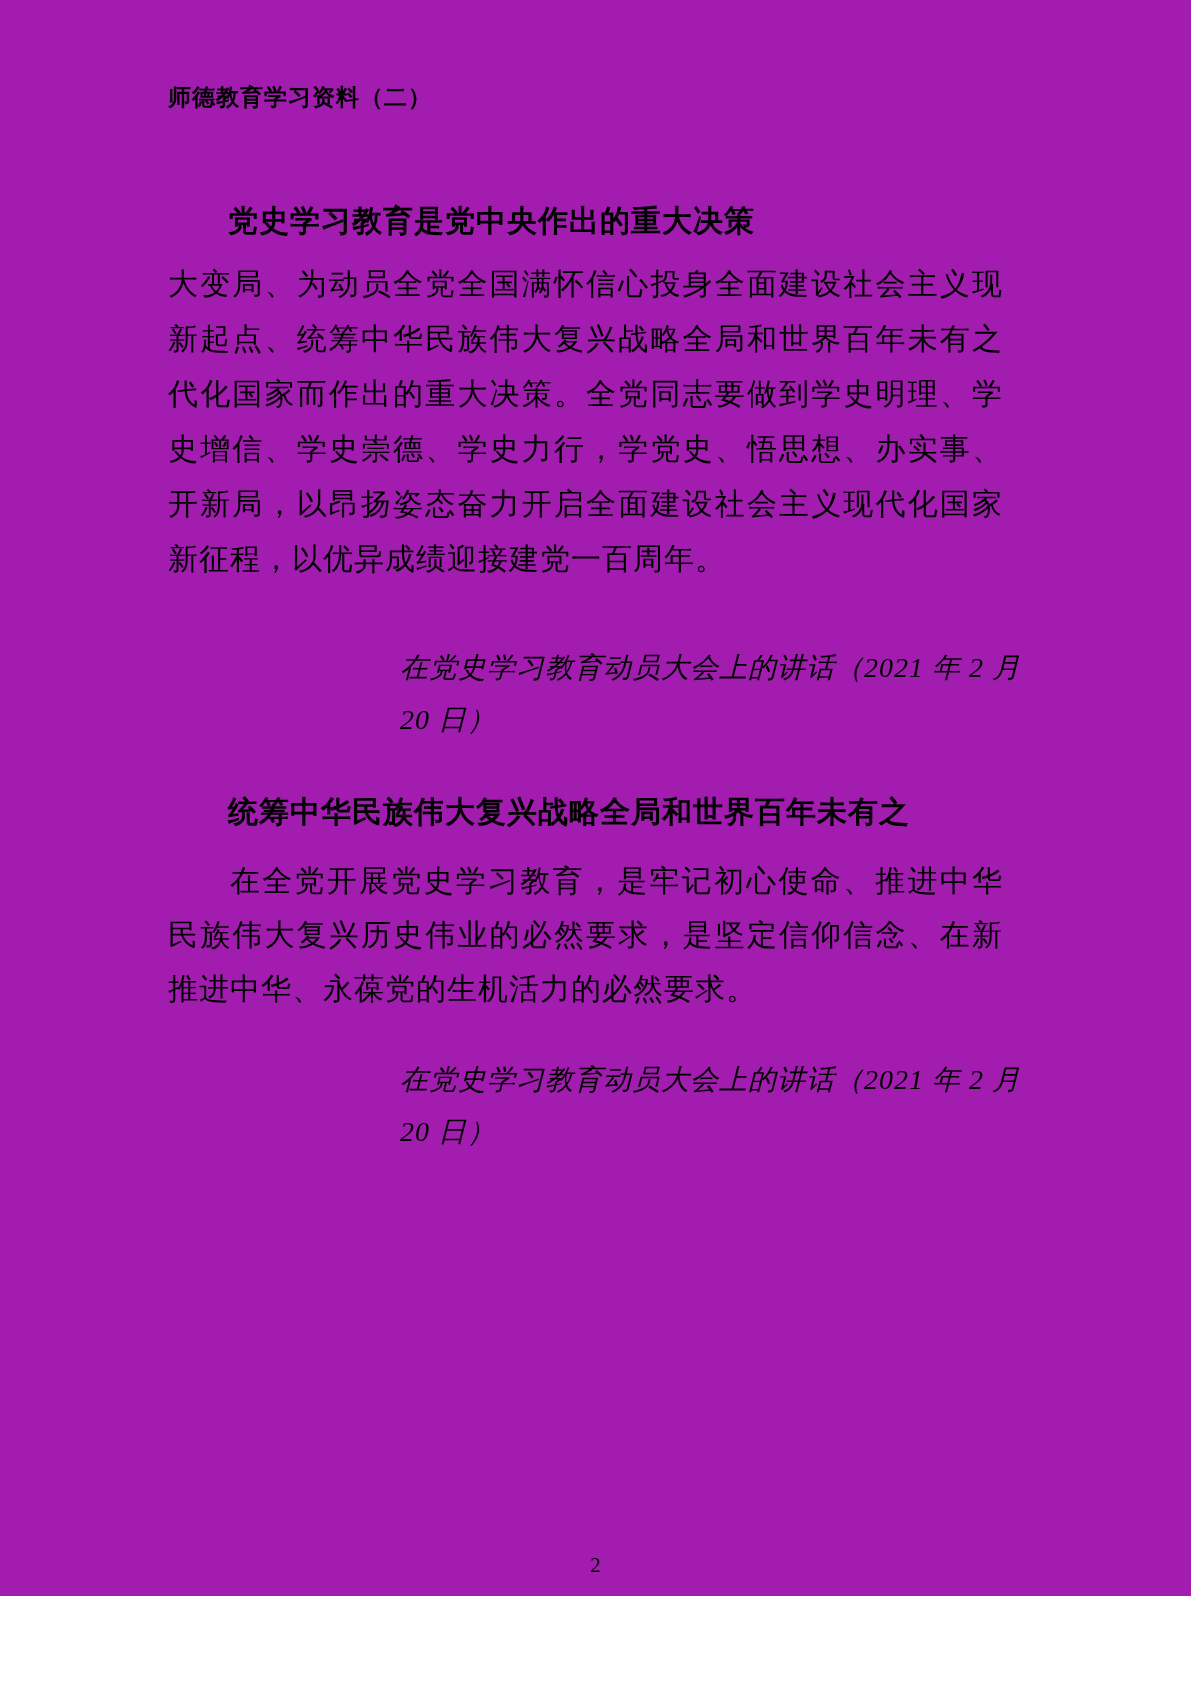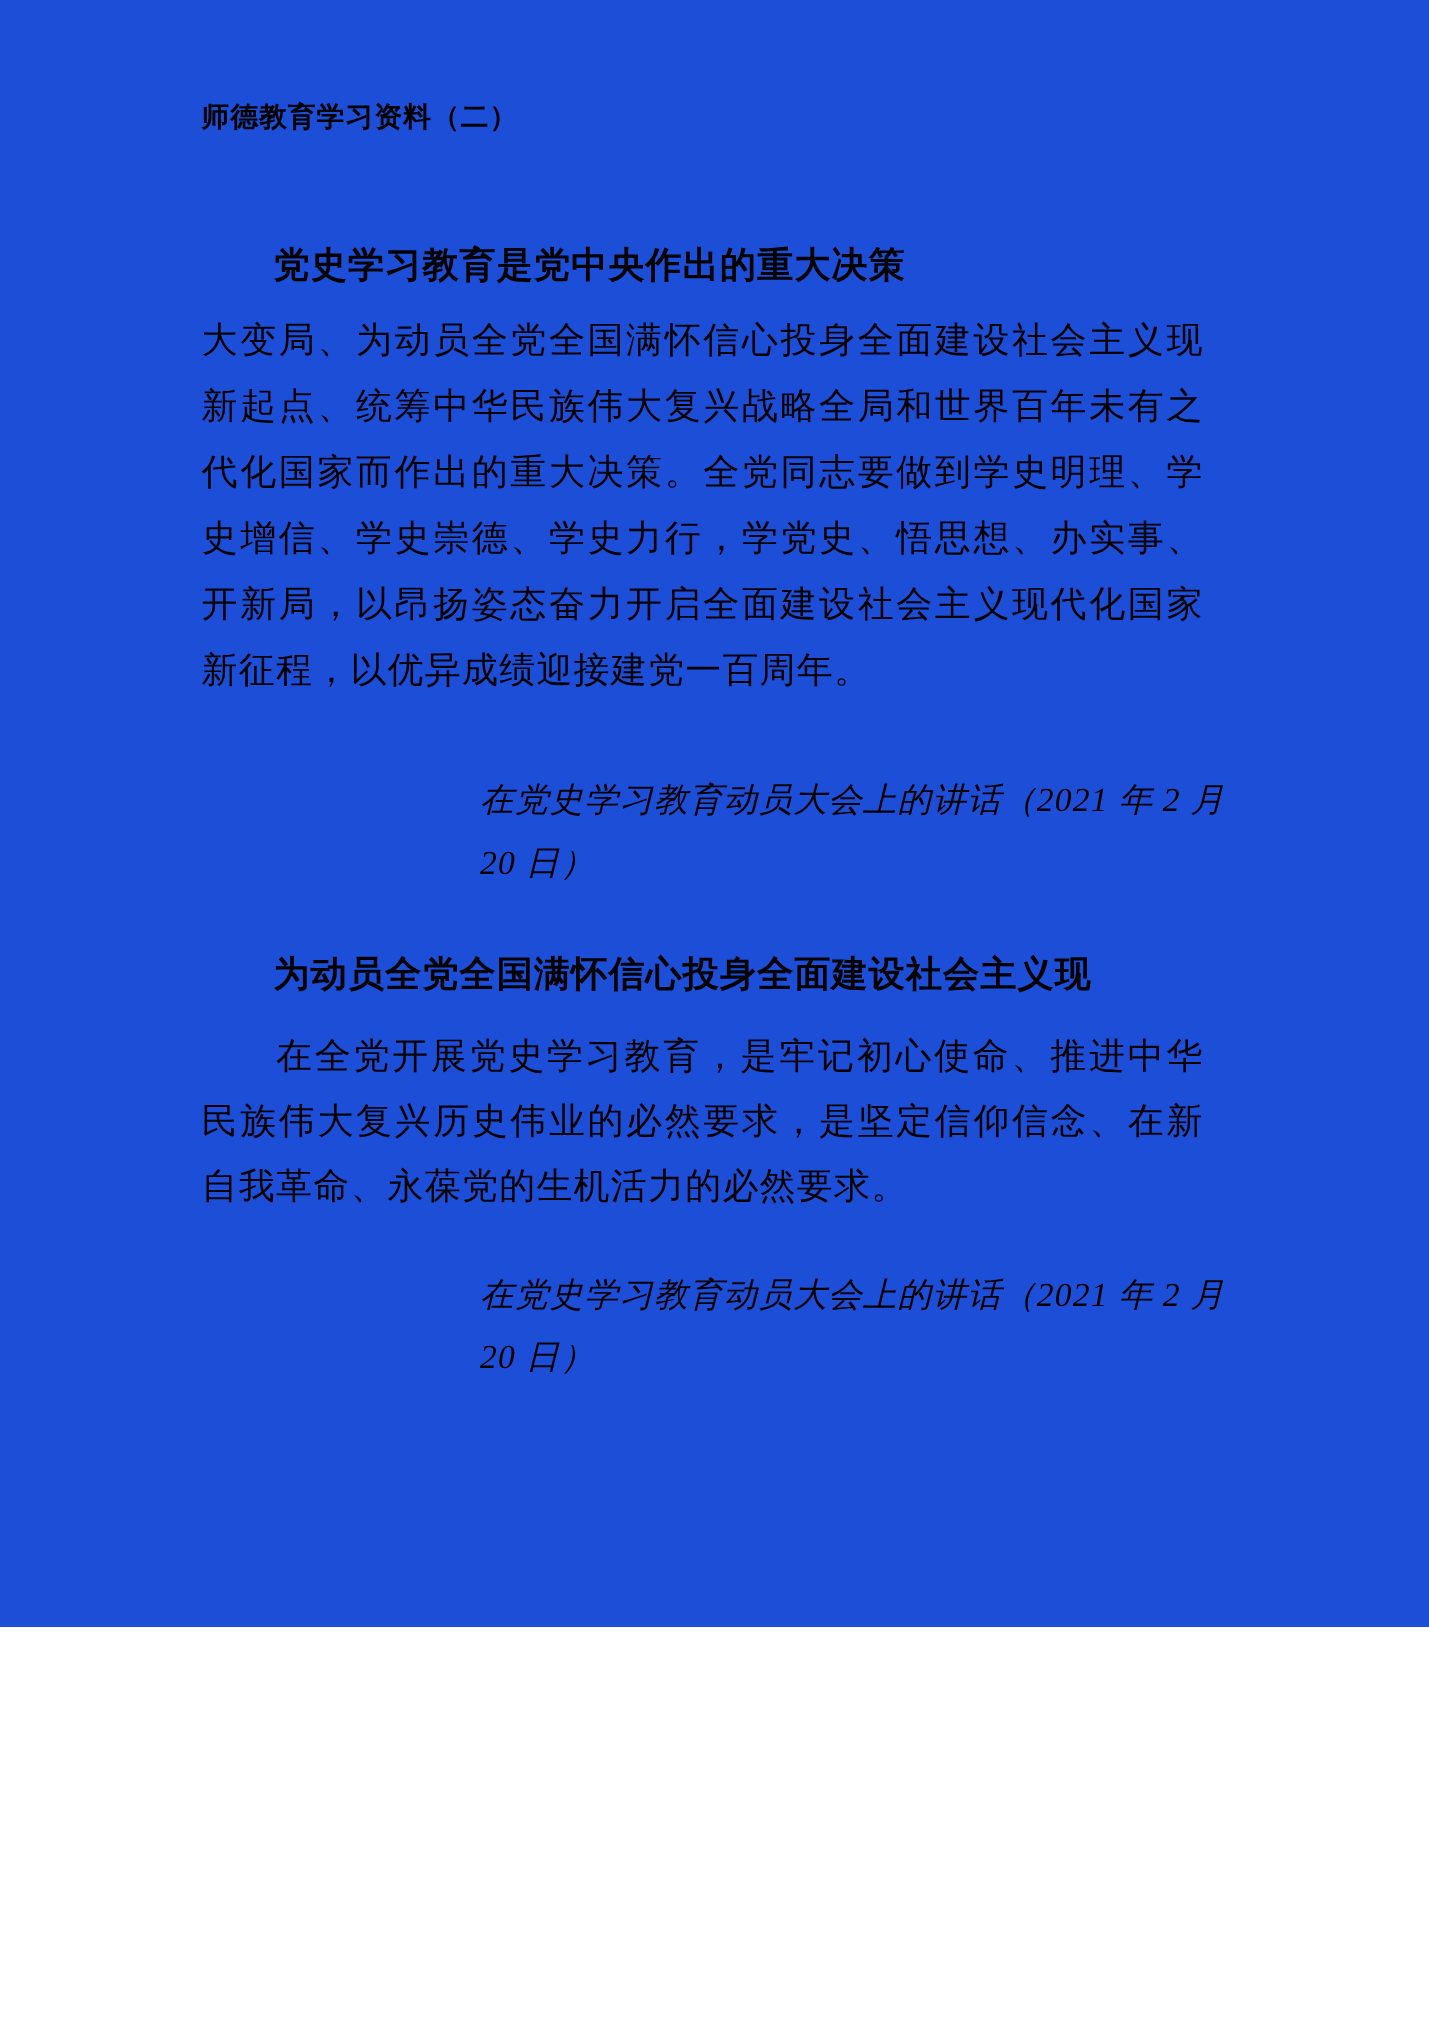--- a/index.html
+++ b/index.html
@@ -1,22 +1,22 @@
 <!DOCTYPE html>
 <html><head>
 <meta charset="utf-8">
 <style>
   * { margin: 0; padding: 0; box-sizing: border-box; }
   html, body { background: #ffffff; }
   .page {
     position: relative;
     width: 1191px;
-    height: 1356px;
+    height: 1596px;
     margin: 0 auto;
-    background: #1d4ed8;
+    background: #a21caf;
     font-family: "Liberation Serif", "DejaVu Serif", serif;
     color: #000000;
     overflow: hidden;
   }
   .doc-header {
     position: absolute;
     top: 82px;
     left: 168px;
     font-size: 23px;
     font-weight: bold;
@@ -89,26 +89,26 @@
     <div class="line">史增信、学史崇德、学史力行，学党史、悟思想、办实事、</div>
     <div class="line">开新局，以昂扬姿态奋力开启全面建设社会主义现代化国家</div>
     <div class="line last">新征程，以优异成绩迎接建党一百周年。</div>
   </div>
 
   <div class="attr sec1-attr">
     <div class="attr-line">在党史学习教育动员大会上的讲话（2021 年 2 月</div>
     <div class="attr-line">20 日）</div>
   </div>
 
-  <div class="sec-title sec2-title">为动员全党全国满怀信心投身全面建设社会主义现</div>
+  <div class="sec-title sec2-title">统筹中华民族伟大复兴战略全局和世界百年未有之</div>
 
   <div class="para sec2-para">
     <div class="line first">在全党开展党史学习教育，是牢记初心使命、推进中华</div>
     <div class="line">民族伟大复兴历史伟业的必然要求，是坚定信仰信念、在新</div>
-    <div class="line last">自我革命、永葆党的生机活力的必然要求。</div>
+    <div class="line last">推进中华、永葆党的生机活力的必然要求。</div>
   </div>
 
   <div class="attr sec2-attr">
     <div class="attr-line">在党史学习教育动员大会上的讲话（2021 年 2 月</div>
     <div class="attr-line">20 日）</div>
   </div>
 
   <div class="page-number">2</div>
 
 </div>

